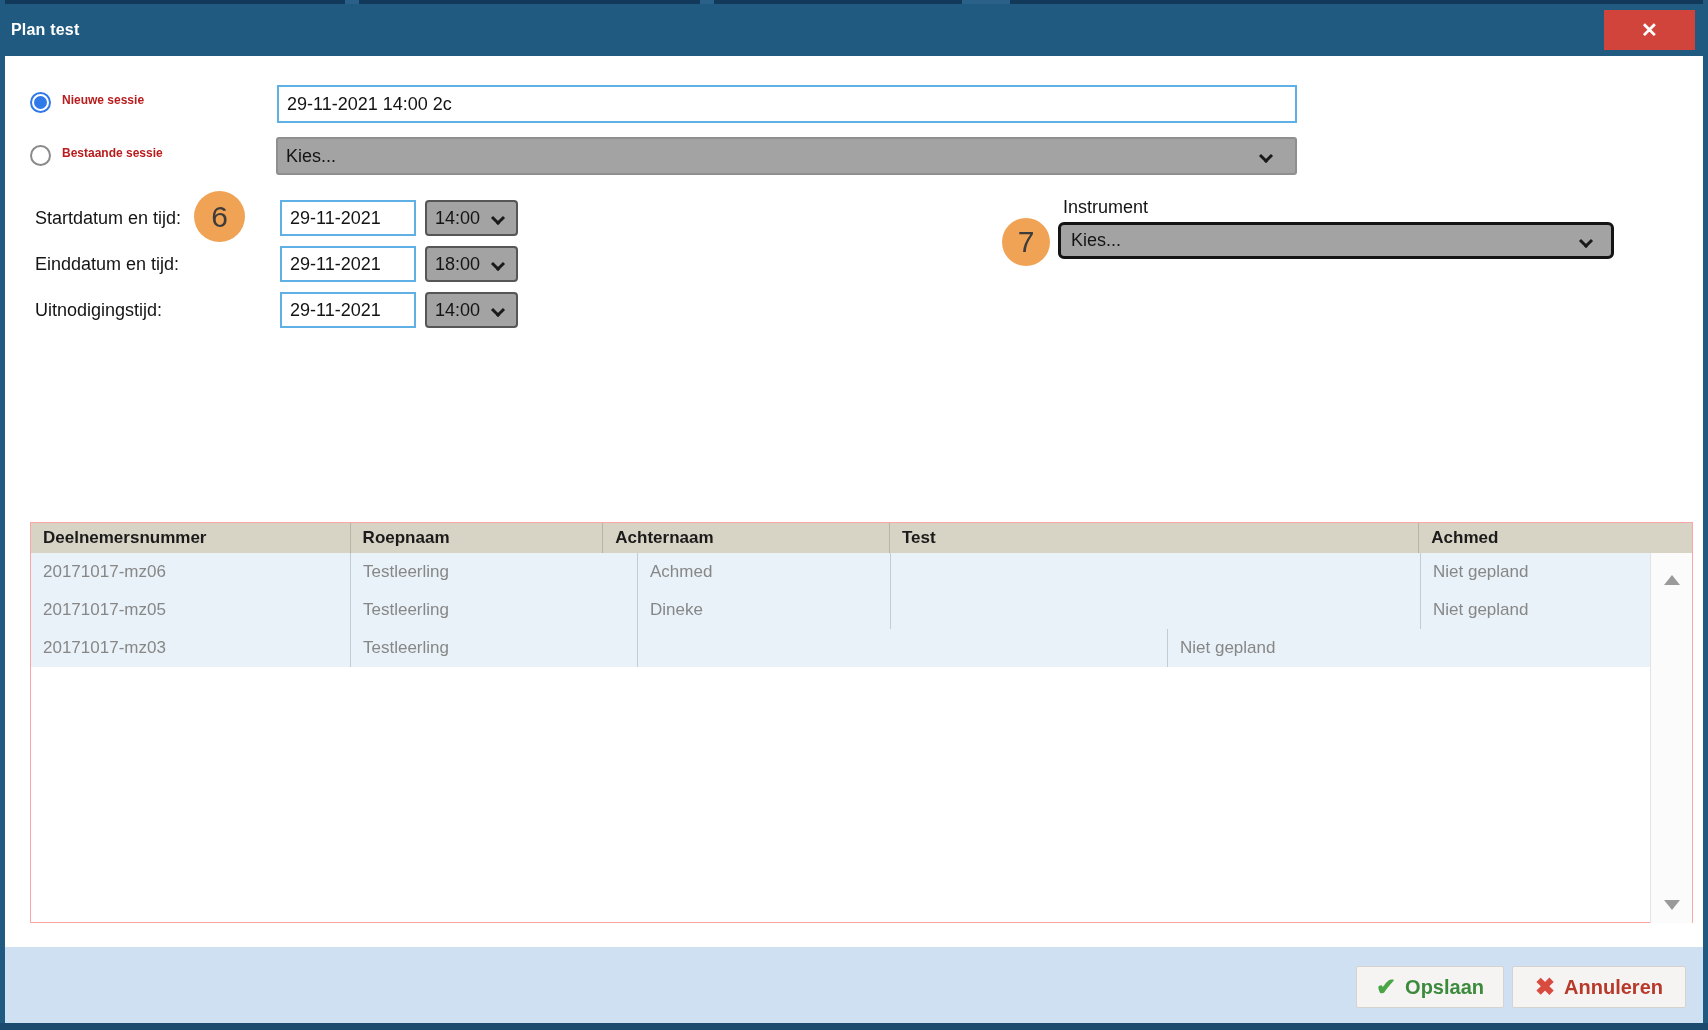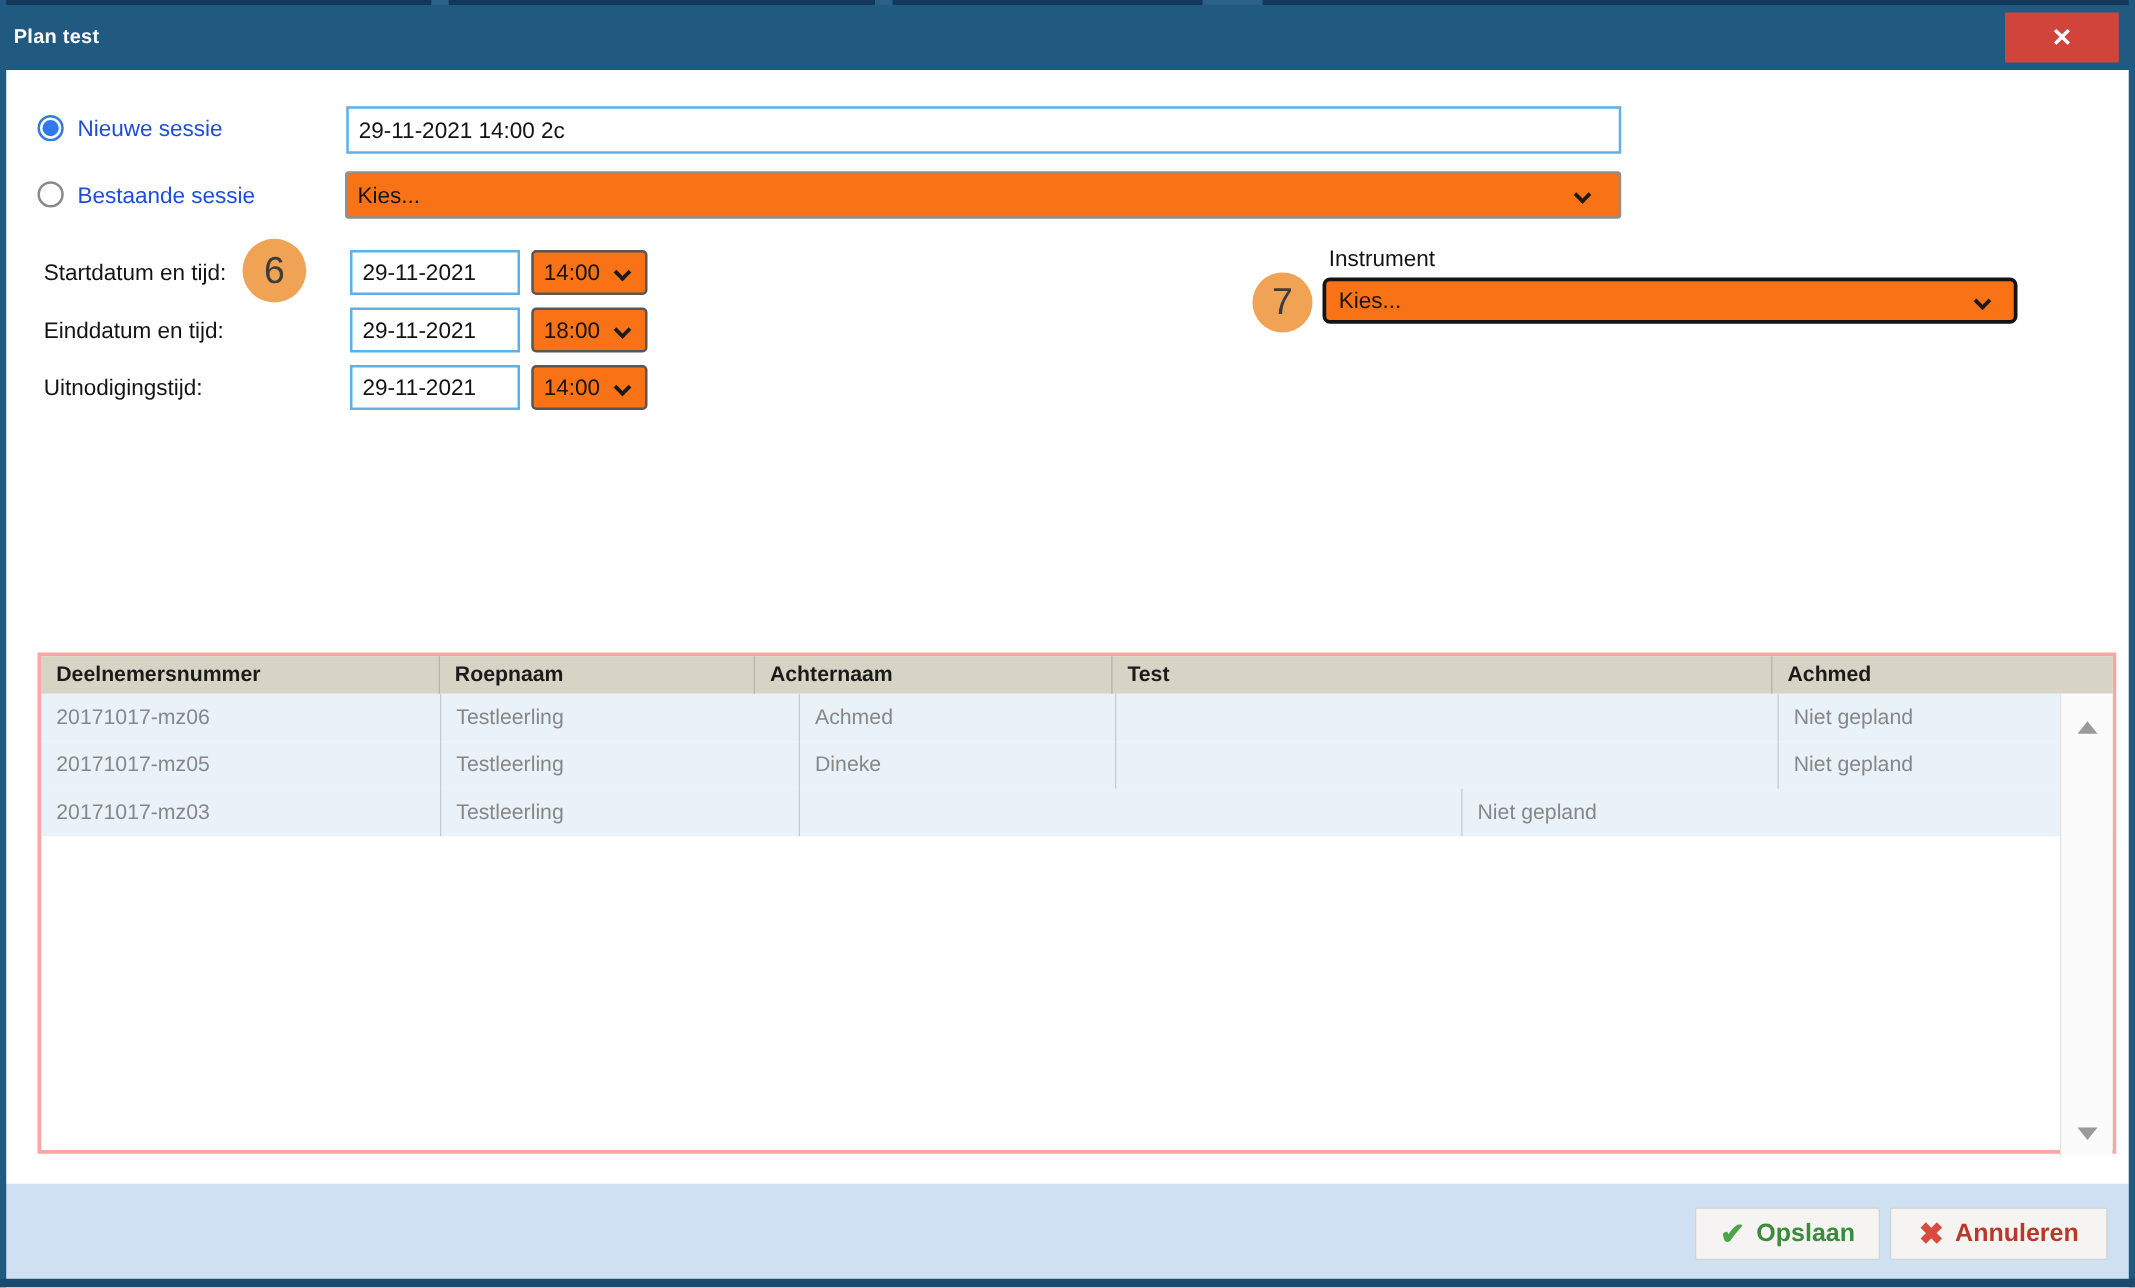--- a/index.html
+++ b/index.html
@@ -15,36 +15,36 @@
   .title { color:#fff; font-size:16px; font-weight:bold; padding-left:11px; letter-spacing:.2px; }
   .close-btn { position:absolute; left:1604px; top:10px; width:91px; height:40px; background:#d0443c; border:none; color:#fff; font-size:20px; font-weight:bold; cursor:pointer; display:flex; align-items:center; justify-content:center; }
   .side-border { position:absolute; top:0; width:5px; height:1030px; background:#215a80; }
   .side-border.left { left:0; } .side-border.right { left:1703px; }
   .bottom-border { position:absolute; left:0; top:1023px; width:1708px; height:7px; background:#1b4a6e; }
 
   
   .radio { position:absolute; width:21px; height:21px; border-radius:50%; border:2px solid #8a8a8a; background:#fff; cursor:pointer; }
   .radio.checked { border-color:#2f79e8; }
   .radio.checked::after { content:""; position:absolute; inset:2px; border-radius:50%; background:#2f79e8; }
-  .radio-label { position:absolute; font-size:18px; color:#1d4ed8; font-weight:400; }
+  .radio-label { position:absolute; font-size:12px; color:#b91c1c; font-weight:700; }
 
   
   .text-input { position:absolute; border:2px solid #5fb0e4; background:#fff; font-size:18px; color:#141414; padding-left:8px; display:flex; align-items:center; }
-  .sel { position:absolute; background:#f97316; display:flex; align-items:center; font-size:18px; color:#141414; cursor:pointer; }
+  .sel { position:absolute; background:#a3a3a3; display:flex; align-items:center; font-size:18px; color:#141414; cursor:pointer; }
   .sel-gray { border:2px solid #8f8f8f; border-radius:3px; padding-left:8px; }
   .sel-dark { border:2px solid #565656; border-radius:4px; padding-left:8px; }
   .sel-black { border:3px solid #141414; border-radius:6px; padding-left:10px; }
   .chev { position:absolute; width:10px; height:10px; border-right:3px solid #1a1a1a; border-bottom:3px solid #1a1a1a; transform:rotate(45deg); }
 
   .form-label { position:absolute; font-size:18px; color:#141414; }
 
   .badge { position:absolute; border-radius:50%; background:#f0a355; color:#3c3c3c; display:flex; align-items:center; justify-content:center; font-size:30px; }
 
   
-  .grid { position:absolute; left:30px; top:522px; width:1663px; height:401px; border:3px solid #fca5a5; background:#fff; }
+  .grid { position:absolute; left:30px; top:522px; width:1663px; height:401px; border:1px solid #fca5a5; background:#fff; }
   .grid-header { display:flex; height:30px; background:#d7d3c5; }
   .grid-header .hcell { font-size:17px; font-weight:600; color:#1b1b1b; line-height:29px; padding-left:12px; border-right:1px solid #b8b4a6; overflow:hidden; white-space:nowrap; }
   .grid-header .hcell:last-child { border-right:none; }
   .grid-row { display:flex; height:38px; background:#e9f2f8; cursor:pointer; }
   .grid-row .cell { font-size:17px; color:#878787; line-height:38px; padding-left:12px; border-right:1px solid #c3ccd2; overflow:hidden; white-space:nowrap; }
   .c1{width:320px;} .c2{width:287px;} .c3{width:253px;} .c4{width:530px;} .c5{width:230px; border-right:none!important;} .c5h{width:273px;}
   .vscroll { position:absolute; right:0; top:30px; width:42px; height:370px; background:#fbfbfb; border-left:1px solid #e3e3e3; }
   .tri-up { position:absolute; left:13px; top:22px; width:0; height:0; border-left:8px solid transparent; border-right:8px solid transparent; border-bottom:10px solid #9a9a9a; cursor:pointer; }
   .tri-down { position:absolute; left:13px; bottom:13px; width:0; height:0; border-left:8px solid transparent; border-right:8px solid transparent; border-top:10px solid #9a9a9a; cursor:pointer; }
 

